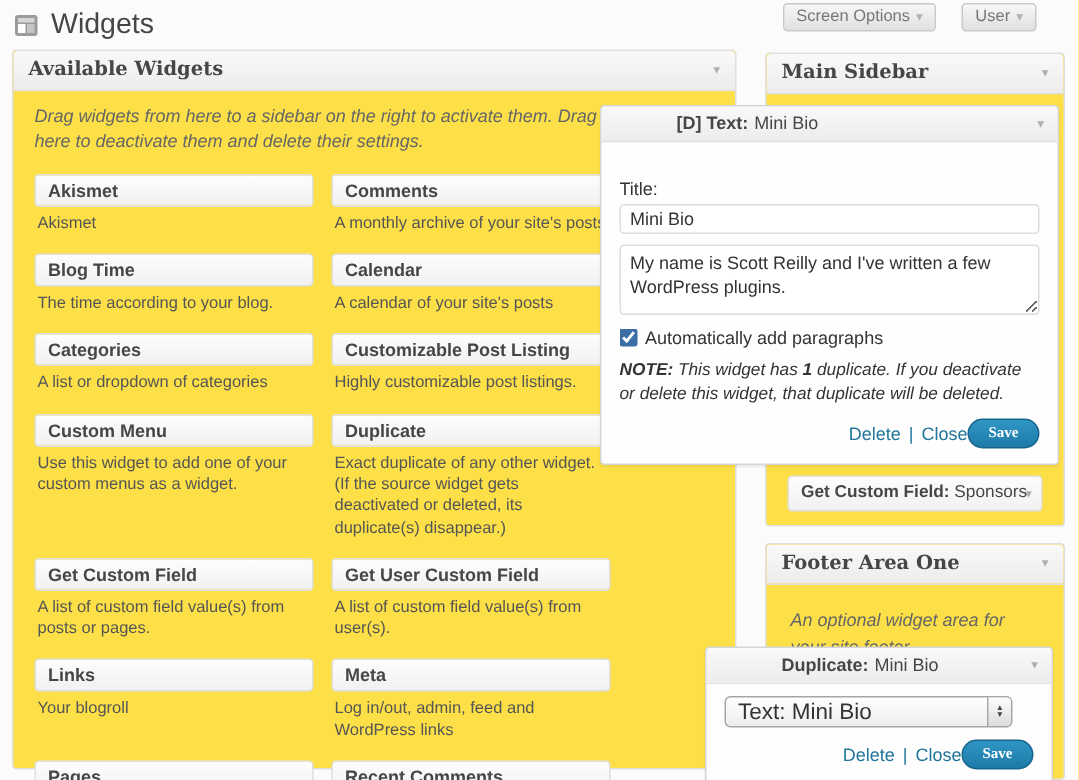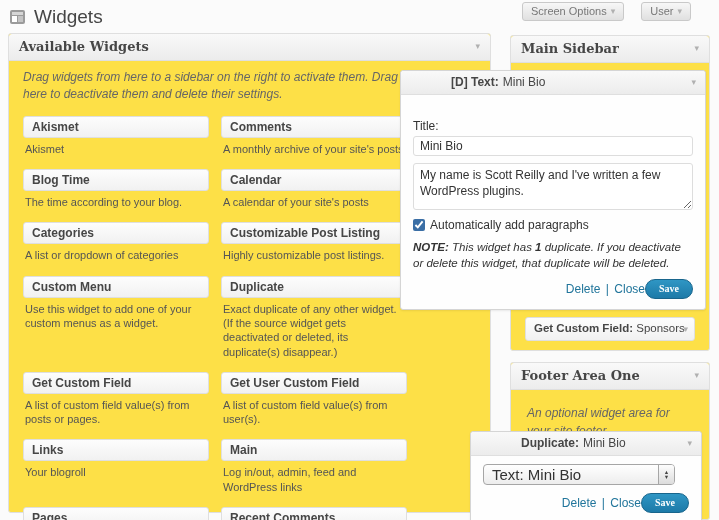--- a/index.html
+++ b/index.html
@@ -195,21 +195,21 @@
       </div>
       <div>
         <div class="widget-bar">Get User Custom Field</div>
         <div class="widget-desc">A list of custom field value(s) from user(s).</div>
       </div>
       <div>
         <div class="widget-bar">Links</div>
         <div class="widget-desc">Your blogroll</div>
       </div>
       <div>
-        <div class="widget-bar">Main</div>
+        <div class="widget-bar">Meta</div>
         <div class="widget-desc">Log in/out, admin, feed and WordPress links</div>
       </div>
       <div>
         <div class="widget-bar">Pages</div>
       </div>
       <div>
         <div class="widget-bar">Recent Comments</div>
       </div>
     </div>
 </div>

